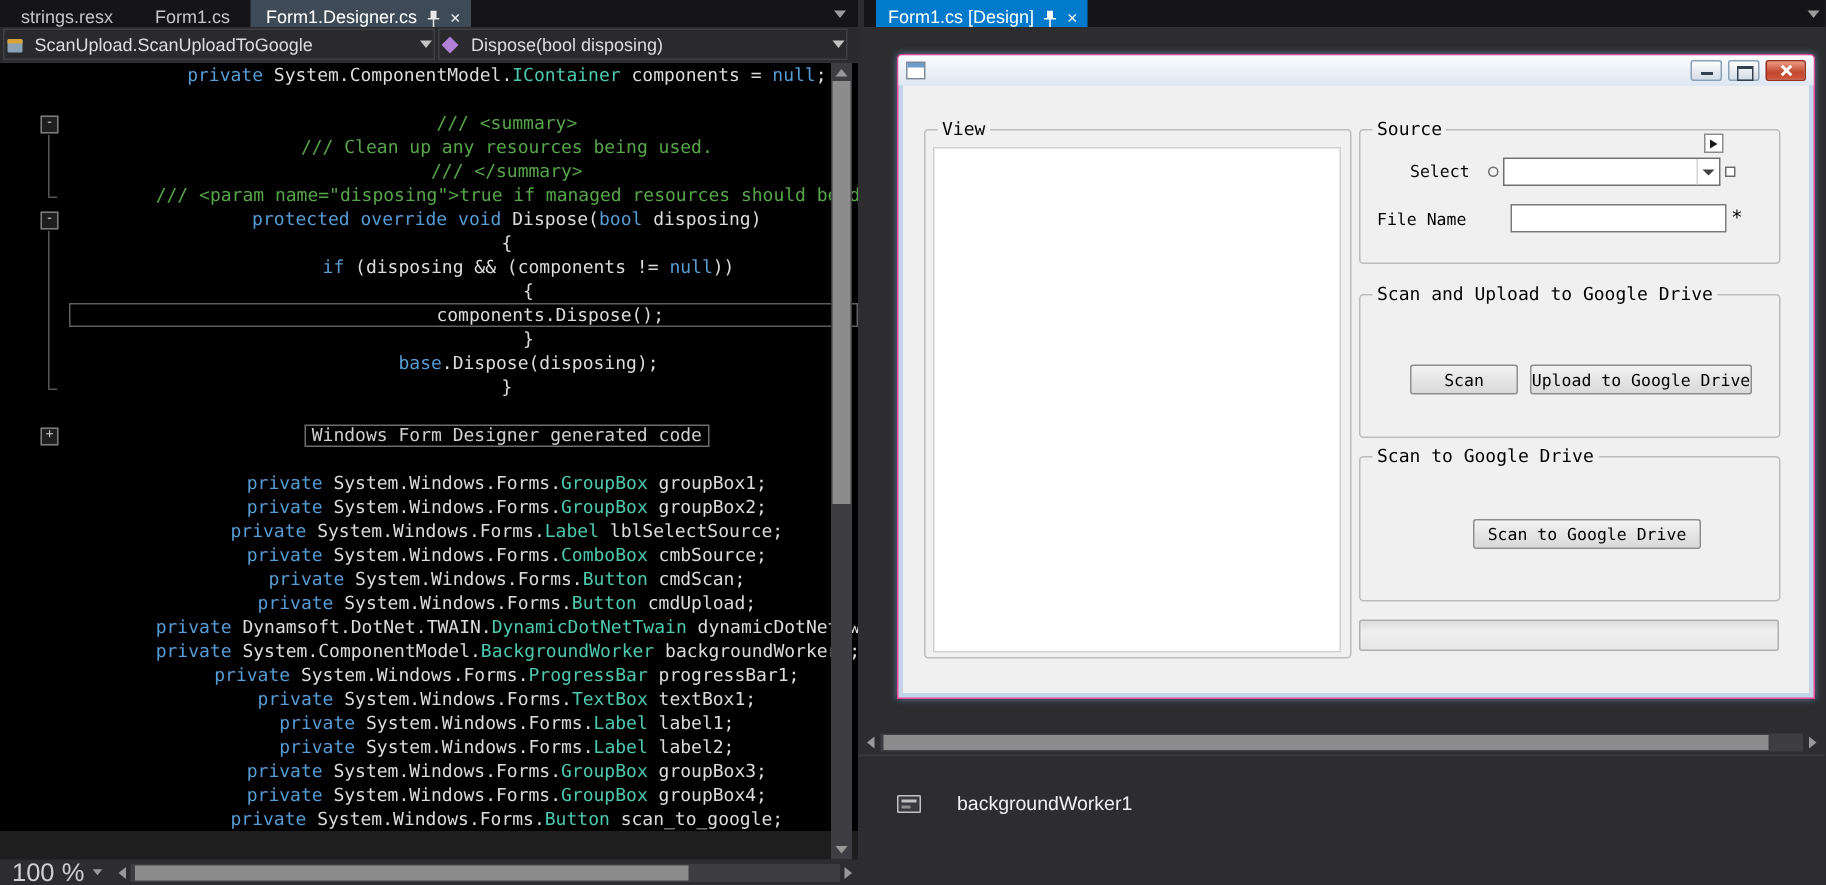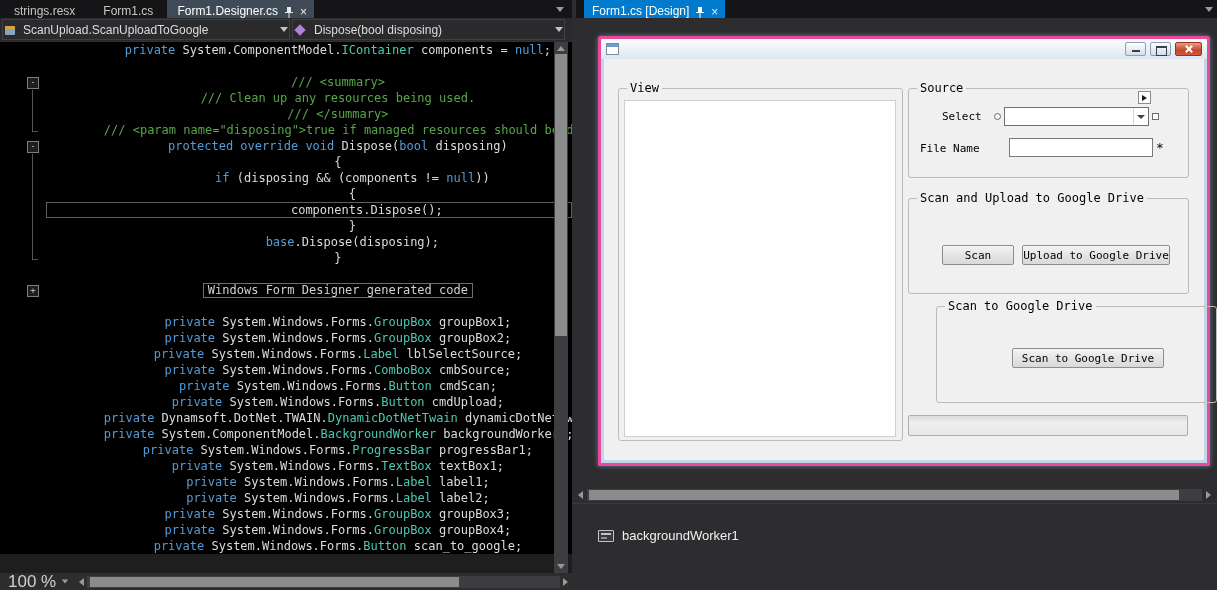--- a/index.html
+++ b/index.html
@@ -67,21 +67,21 @@
   #h-scroll{flex:1;height:14px;display:flex;align-items:center;gap:3px;}
   .h-track{flex:1;height:12px;background:#3e3e42;position:relative;}
   #h-thumb{position:absolute;left:3px;top:1px;height:10px;width:78%;background:#8c8c8c;}
 
   
   #right-pane{position:absolute;left:572px;top:0;width:645px;height:590px;background:#2d2d30;}
   #right-tabstrip{position:absolute;left:4px;top:0;width:645px;height:18px;background:#151517;display:flex;font-size:12px;color:#c6c6c6;}
   #design-area{position:absolute;left:0;top:18px;width:645px;height:469px;background:#2d2d30;overflow:hidden;}
 
   #form-window{position:absolute;left:26px;top:18px;width:612px;height:430px;background:#c3d6e9;
-               border:3px solid #ec4899;border-radius:3px 3px 0 0;box-shadow:0 0 5px rgba(140,190,240,.55);}
+               border:1px solid #ec4899;border-radius:3px 3px 0 0;box-shadow:0 0 5px rgba(140,190,240,.55);}
   #form-titlebar{height:20px;border-radius:2px 2px 0 0;background:linear-gradient(#fbfcfd,#dde7f2);
                  display:flex;align-items:center;padding:0 5px;}
   .form-icon{width:13px;height:12px;background:#fff;border:1px solid #7c8a99;position:relative;}
   .form-icon::before{content:"";position:absolute;left:0;top:0;right:0;height:3px;background:#6d9ccb;}
   #win-buttons{margin-left:auto;display:flex;gap:4px;}
   .win-btn{width:21px;height:14px;border:1px solid #8ba0b5;border-radius:2px;
            background:linear-gradient(#fefefe,#d4dce6);position:relative;}
   .win-btn.close{width:27px;border-color:#97301e;background:linear-gradient(#ee9a82,#c0492f 60%,#d3573b);}
   .glyph-min::before{content:"";position:absolute;left:6px;bottom:3px;width:8px;height:2px;background:#33414f;}
   .glyph-max::before{content:"";position:absolute;left:5px;top:3px;width:9px;height:7px;border:1px solid #33414f;border-top-width:2px;}
@@ -90,21 +90,21 @@
   .glyph-close::after{transform:translate(-50%,-50%) rotate(-45deg);}
 
   #form-client{position:absolute;left:3px;top:20px;right:3px;bottom:3px;background:#f0f0f0;
                font-family:"DejaVu Sans Mono",monospace;font-size:11px;color:#000;}
   .groupbox{position:absolute;border:1px solid #bcbcbc;border-radius:3px;}
   .gb-label{position:absolute;top:-8px;left:8px;background:#f0f0f0;padding:0 3px;font-size:12px;white-space:nowrap;}
   #gb-view{left:14px;top:29px;width:285px;height:353px;}
   #pic-view{position:absolute;left:5px;top:11px;right:6px;bottom:3px;background:#fff;border:1px solid #cfcfcf;}
   #gb-source{left:304px;top:29px;width:281px;height:90px;}
   #gb-scanupload{left:304px;top:139px;width:281px;height:96px;}
-  #gb-scangoogle{left:304px;top:247px;width:281px;height:97px;margin-left:28px;}
+  #gb-scangoogle{left:304px;top:247px;width:281px;height:97px;}
   .form-label{position:absolute;white-space:nowrap;font-size:11px;}
   #lbl-select{left:33px;top:21px;}
   #lbl-filename{left:11px;top:53px;}
   #lbl-star{left:247px;top:51px;font-size:13px;}
   .combo{position:absolute;background:#fff;border:1px solid #707070;display:flex;align-items:center;}
   #cmb-source{left:95px;top:18px;width:145px;height:19px;}
   .combo .dd{margin-left:auto;width:15px;height:100%;display:flex;align-items:center;justify-content:center;border-left:1px solid #d5d5d5;}
   .combo .dd::before{content:"";width:0;height:0;border-left:4px solid transparent;border-right:4px solid transparent;border-top:4px solid #404040;}
   .textbox{position:absolute;background:#fff;border:1px solid #7a7a7a;}
   #txt-filename{left:100px;top:49px;width:144px;height:19px;}
@@ -122,21 +122,21 @@
   #btn-scangoogle{left:75px;top:41px;width:152px;height:20px;}
   .progress{position:absolute;left:304px;top:356px;width:280px;height:21px;border:1px solid #aeaeae;border-radius:2px;
             background:linear-gradient(#dcdcdc,#efefef 35%,#e7e7e7);}
 
   #design-hscroll{position:absolute;left:0;top:487px;width:645px;height:16px;background:#2d2d30;
                   display:flex;align-items:center;gap:4px;padding:0 6px;}
   #design-hscroll .h-track{height:12px;}
   #design-thumb{position:absolute;left:2px;top:1px;height:10px;width:96%;background:#8c8c8c;}
 
   #component-tray{position:absolute;left:0;top:503px;width:645px;height:87px;background:#2d2d30;border-top:1px solid #3a3a3e;}
-  #tray-item{position:absolute;left:26px;top:24px;display:flex;align-items:center;gap:8px;color:#f1f1f1;font-size:13px;}
+  #tray-item{position:absolute;left:26px;top:24px;display:flex;align-items:center;gap:24px;color:#f1f1f1;font-size:13px;}
   .chip-icon{width:16px;height:12px;border:1px solid #c2c2c2;border-radius:1px;position:relative;background:#3a3a3e;}
   .chip-icon::before{content:"";position:absolute;left:2px;top:2px;right:2px;height:2px;background:#c2c2c2;}
   .chip-icon::after{content:"";position:absolute;left:2px;bottom:2px;width:6px;height:2px;background:#8f8f8f;}
 </style>
 </head>
 <body>
 
 <div id="left-pane">
 
   <div class="tabstrip">

